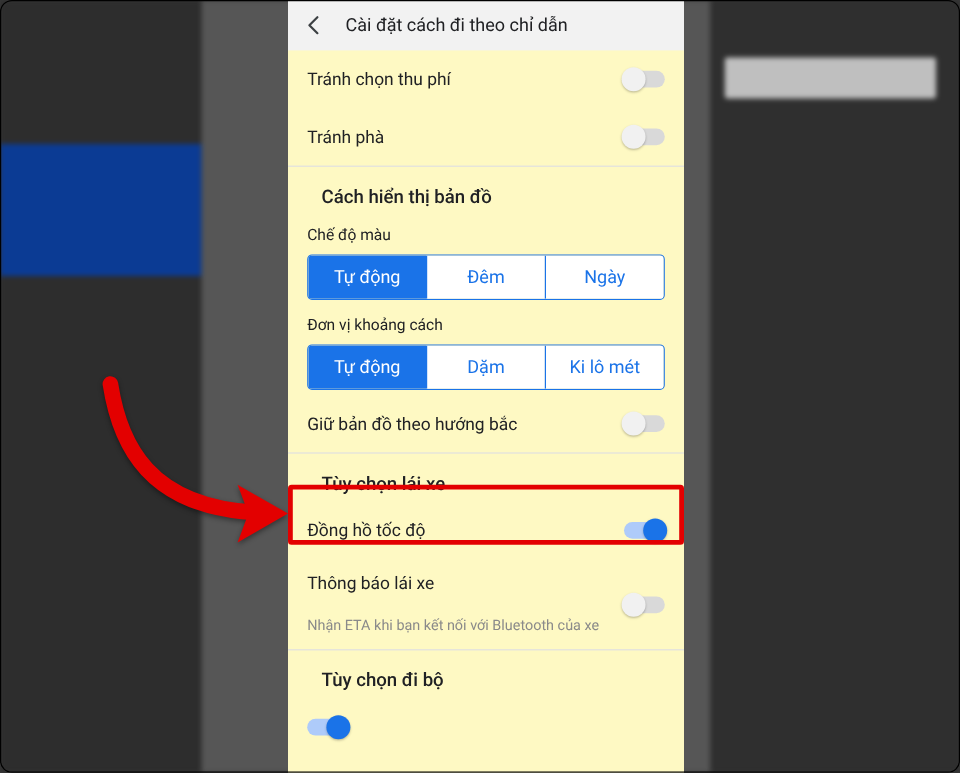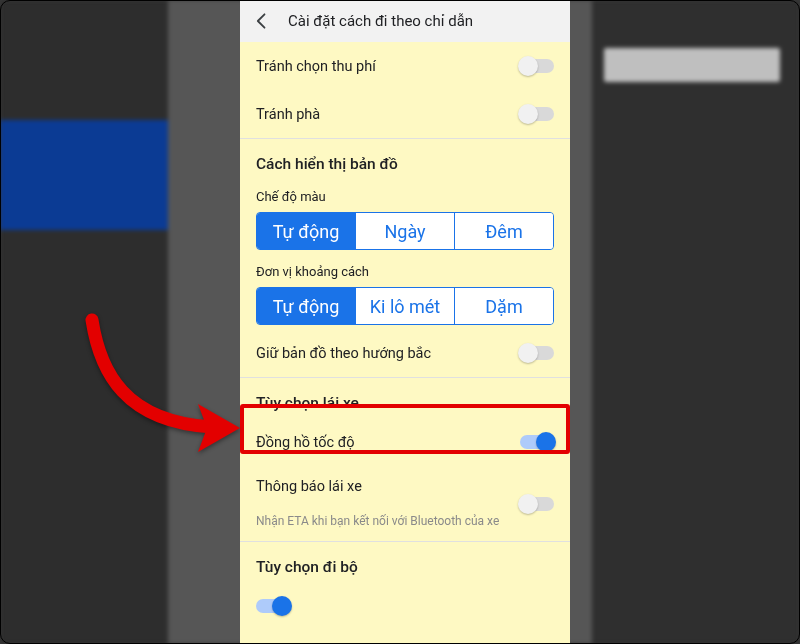--- a/index.html
+++ b/index.html
@@ -35,30 +35,31 @@
     padding: 12px 16px;
     display: flex; align-items: center;
     justify-content: space-between;
     gap: 8px;
   }
   .row .txt { flex: 1; }
   .row .sub { color: #8a8a8a; font-size: 12px; line-height: 1.35; margin-top: 18px; }
   .label { font-size: 14.5px; color: #202124; }
   .section {
     padding: 16px 16px 6px;
+    margin-left: 12px;
   }
   .section-title { font-size: 15.5px; font-weight: 500; color: #202124; }
   .subsection { padding: 10px 16px 4px; }
   .subsection .sub-label { font-size: 13px; color: #202124; padding-bottom: 8px; }
   .segbar { display: flex; border: 1px solid #1a73e8; border-radius: 4px; overflow: hidden; }
   .seg {
     flex: 1;
     height: 36px;
     display: flex; align-items: center; justify-content: center;
-    font-size: 18px;
+    font-size: 15px;
     color: #1a73e8;
     background: #fff;
     border-left: 1px solid #1a73e8;
     text-align: right;
   }
   .seg:first-child { border-left: none; }
   .seg.sel { background: #1a73e8; color: #fff; }
   .divider { height: 1px; background: #e0e0e0; margin: 0; }
 
   .toggle {
@@ -125,31 +126,31 @@
     <div class="divider"></div>
 
     <div class="section">
       <div class="section-title">Cách hiển thị bản đồ</div>
     </div>
 
     <div class="subsection">
       <div class="sub-label">Chế độ màu</div>
       <div class="segbar">
         <div class="seg sel">Tự động</div>
+        <div class="seg">Đêm</div>
         <div class="seg">Ngày</div>
-        <div class="seg">Đêm</div>
       </div>
     </div>
 
     <div class="subsection">
       <div class="sub-label">Đơn vị khoảng cách</div>
       <div class="segbar">
         <div class="seg sel">Tự động</div>
+        <div class="seg">Dặm</div>
         <div class="seg">Ki lô mét</div>
-        <div class="seg">Dặm</div>
       </div>
     </div>
 
     <div class="row">
       <div class="txt">
           <div class="label">Giữ bản đồ theo hướng bắc</div>
         </div>
       <div class="toggle off"></div>
     </div>
 

